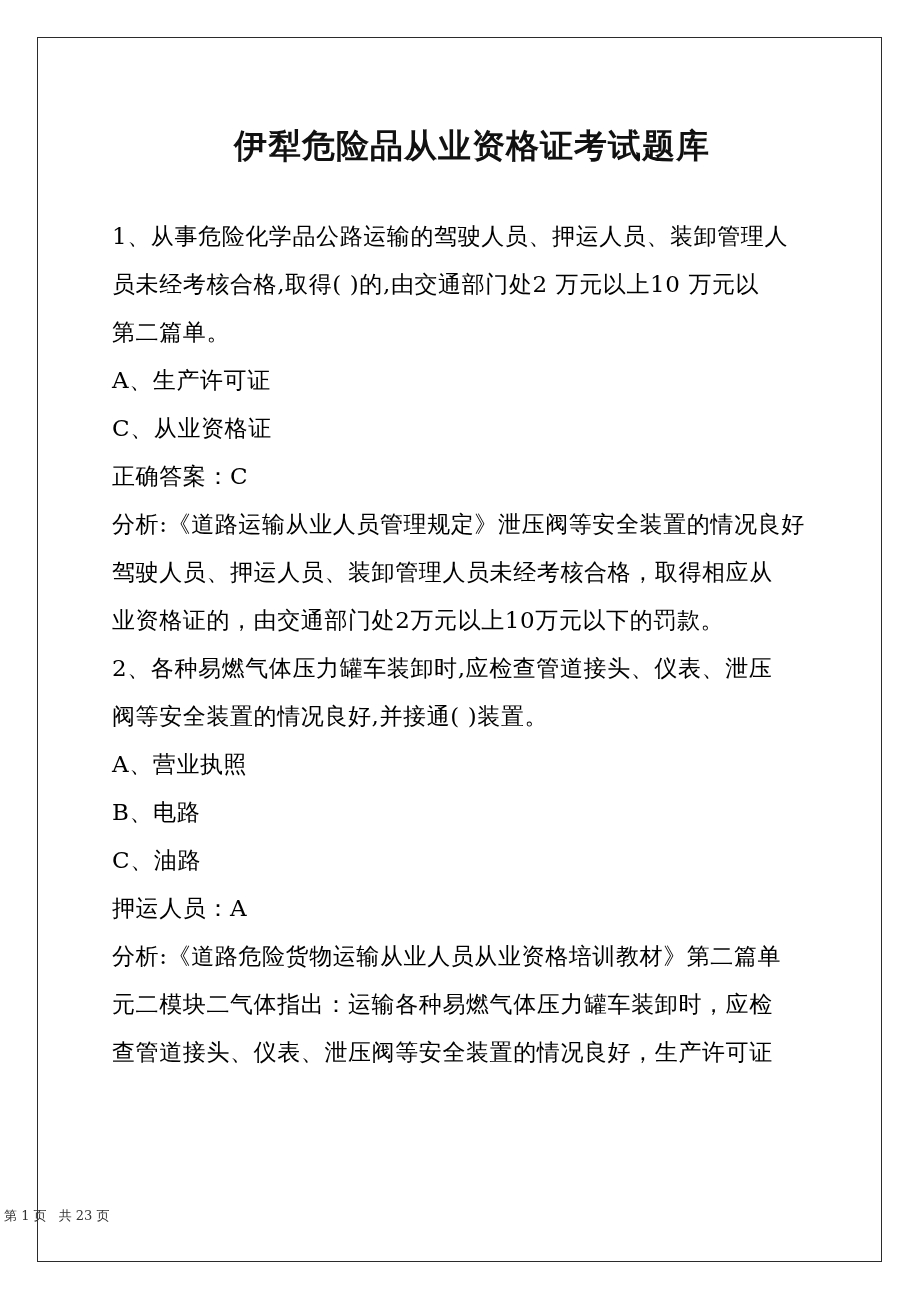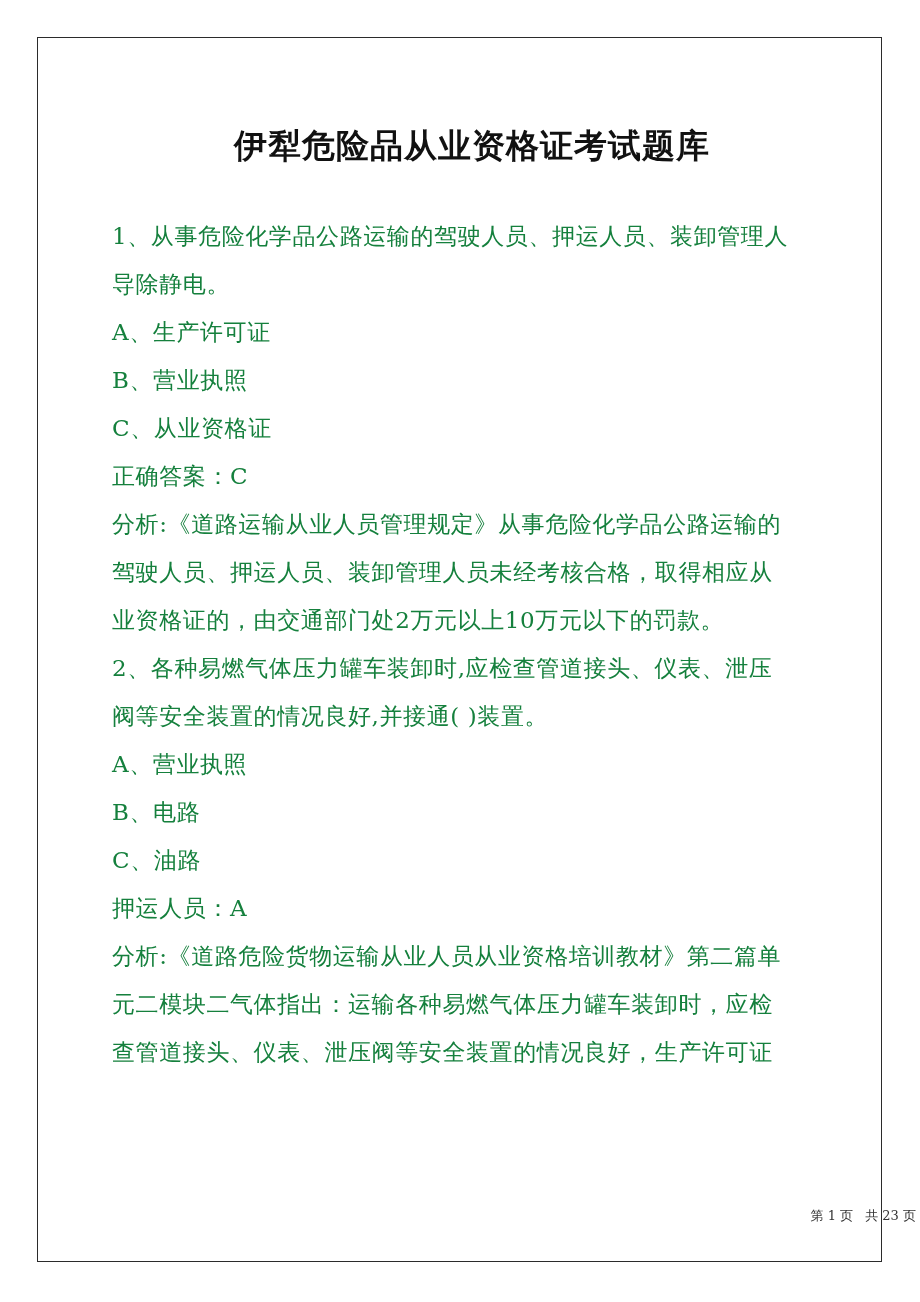--- a/index.html
+++ b/index.html
@@ -40,49 +40,49 @@
       position: absolute;
       left: 112px;
       top: 212px;
       width: 700px;
     }
     .line {
       font-size: 23px;
       line-height: 48px;
       height: 48px;
       white-space: nowrap;
-      color: #15803d;
+      color: #000000;
       letter-spacing: 0.6px;
     }
     .footer {
       position: absolute;
       left: 0;
       top: 1207px;
       width: 920px;
-      text-align: right;
+      text-align: left;
       font-size: 13px;
       color: #333;
     }
     .footer span { margin: 0 4px; }
   </style>
 </head>
 <body>
 
 <div class="page-frame"></div>
 
 <h1 class="doc-title" style="margin:12px;">伊犁危险品从业资格证考试题库</h1>
 
 <div class="content">
   <div class="line">1、从事危险化学品公路运输的驾驶人员、押运人员、装卸管理人</div>
-  <div class="line">导除静电。</div>
+  <div class="line">员未经考核合格,取得( )的,由交通部门处2 万元以上10 万元以</div>
+  <div class="line">第二篇单。</div>
   <div class="line">A、生产许可证</div>
-  <div class="line">B、营业执照</div>
   <div class="line">C、从业资格证</div>
   <div class="line">正确答案：C</div>
-  <div class="line">分析:《道路运输从业人员管理规定》从事危险化学品公路运输的</div>
+  <div class="line">分析:《道路运输从业人员管理规定》泄压阀等安全装置的情况良好</div>
   <div class="line">驾驶人员、押运人员、装卸管理人员未经考核合格，取得相应从</div>
   <div class="line">业资格证的，由交通部门处2万元以上10万元以下的罚款。</div>
   <div class="line">2、各种易燃气体压力罐车装卸时,应检查管道接头、仪表、泄压</div>
   <div class="line">阀等安全装置的情况良好,并接通( )装置。</div>
   <div class="line">A、营业执照</div>
   <div class="line">B、电路</div>
   <div class="line">C、油路</div>
   <div class="line">押运人员：A</div>
   <div class="line">分析:《道路危险货物运输从业人员从业资格培训教材》第二篇单</div>
   <div class="line">元二模块二气体指出：运输各种易燃气体压力罐车装卸时，应检</div>

